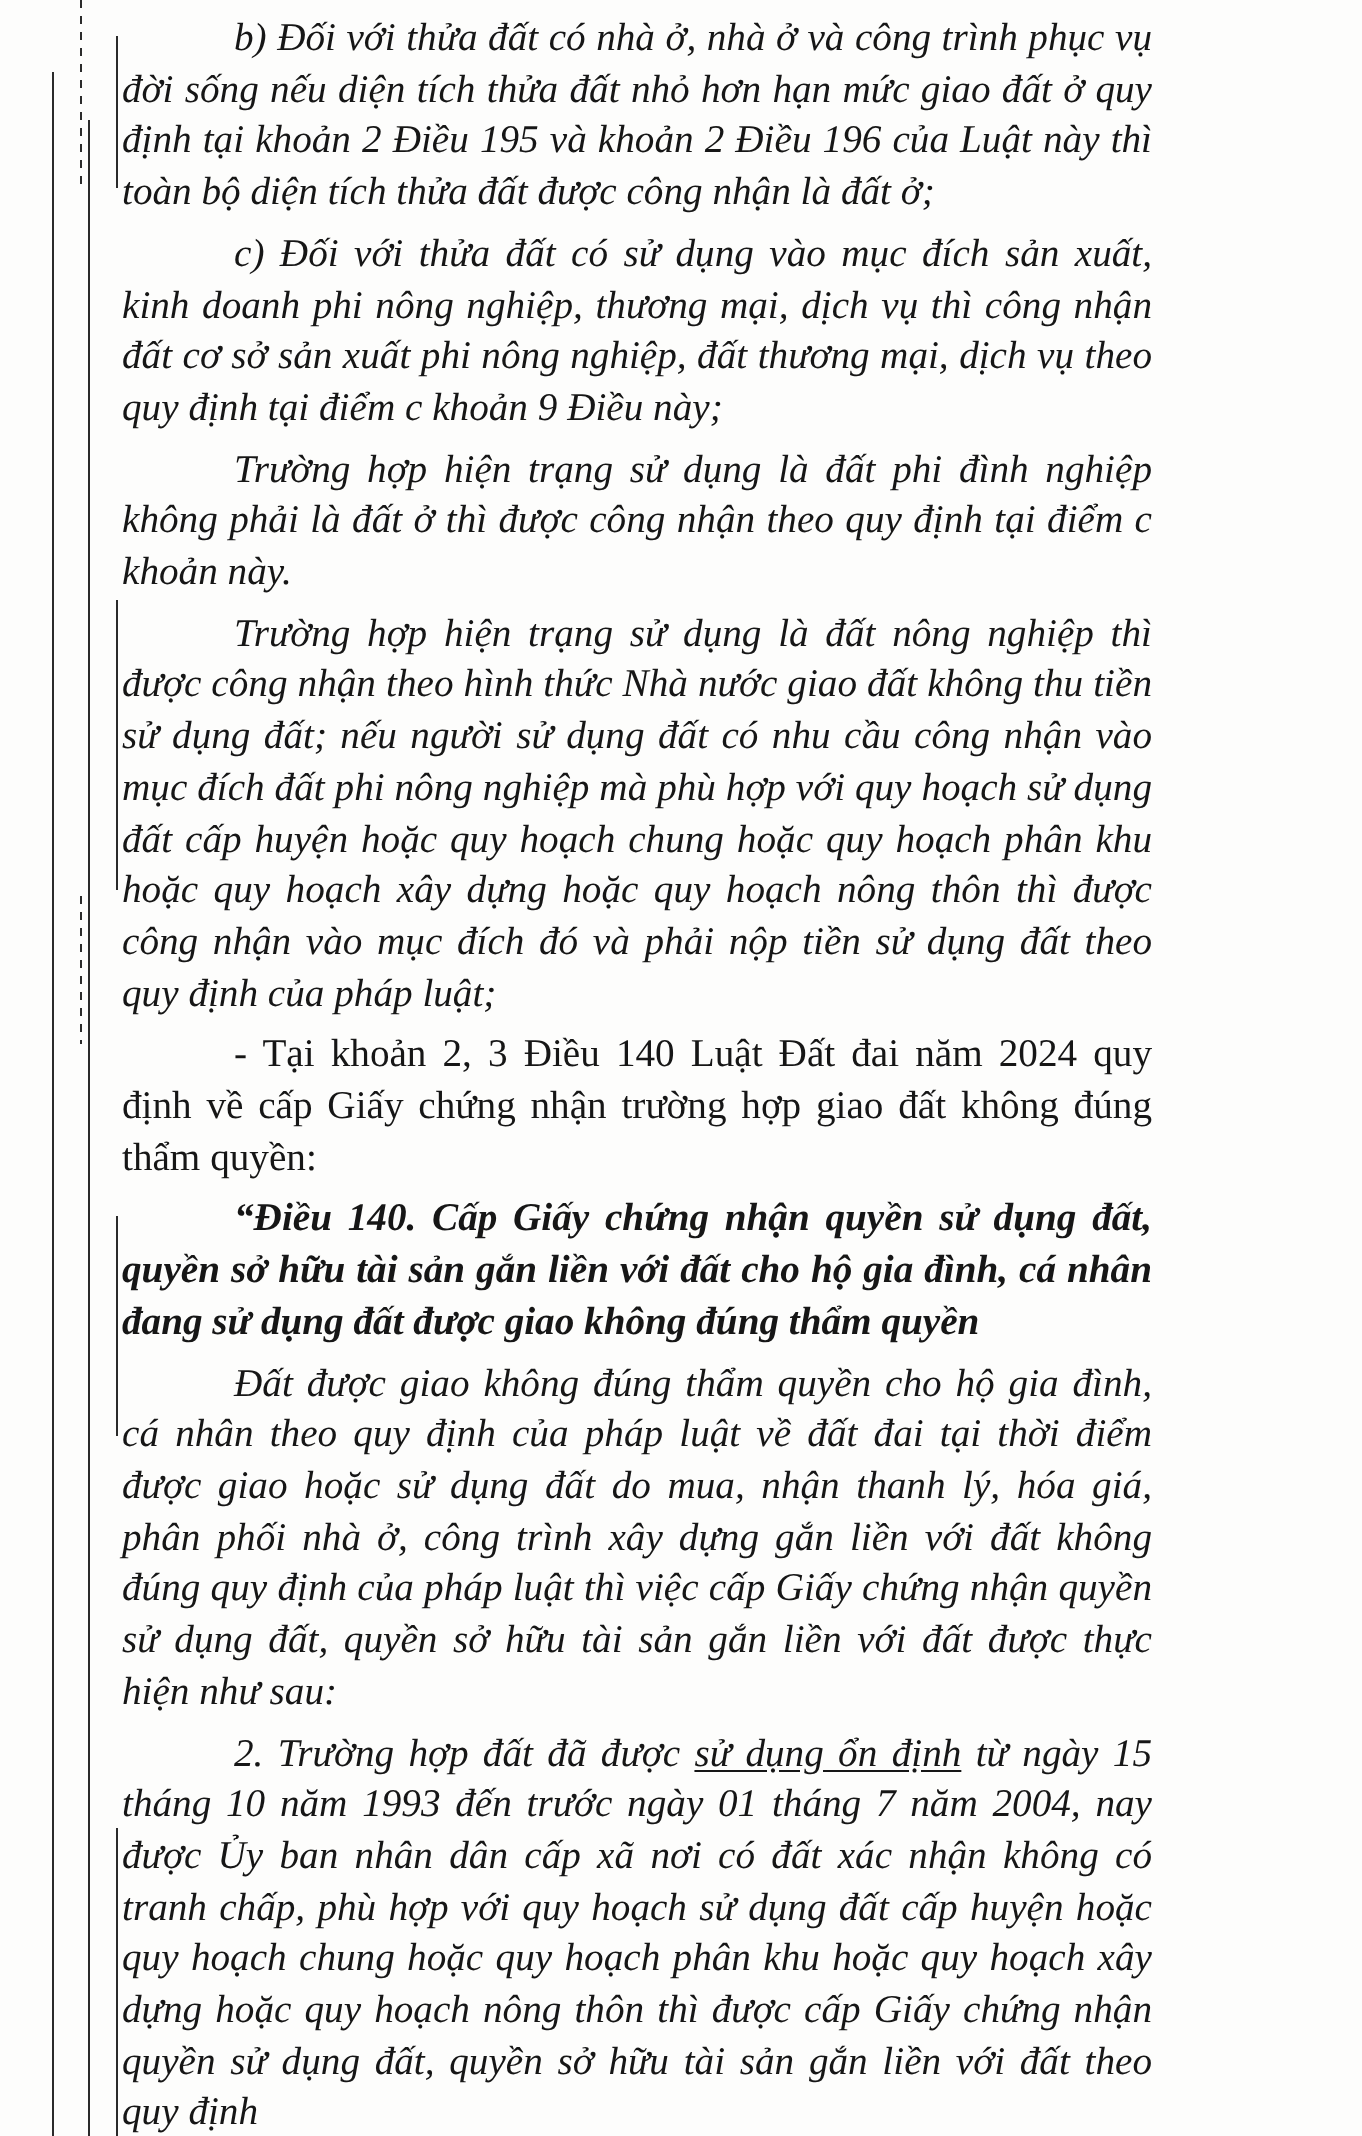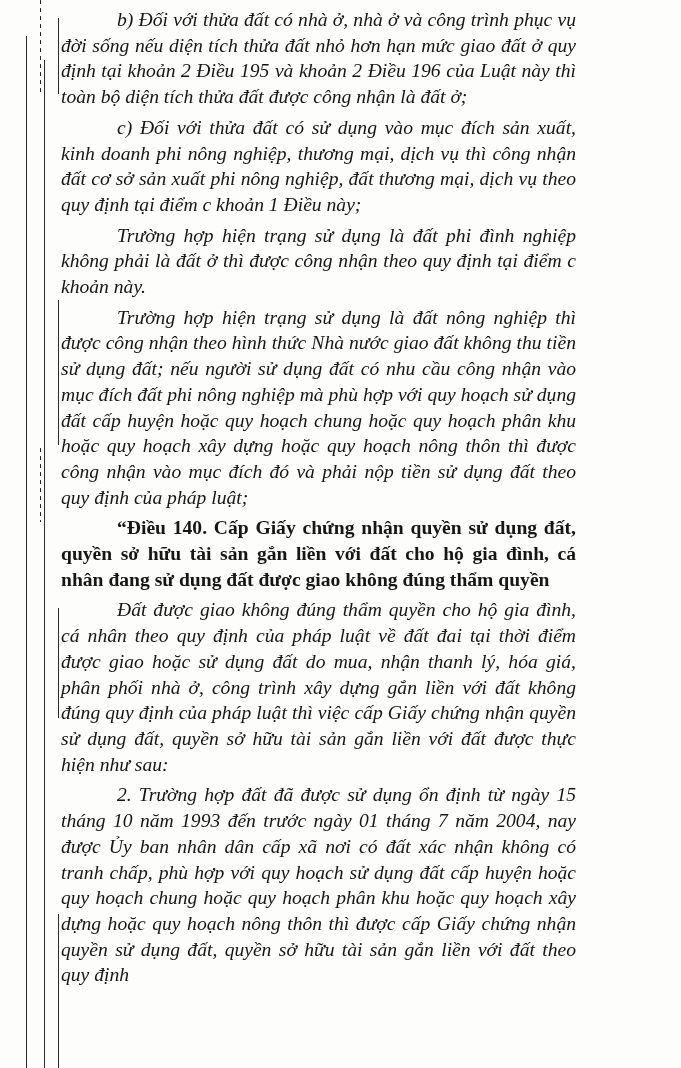--- a/index.html
+++ b/index.html
@@ -18,23 +18,23 @@
   }
   .para{
     margin:0;
     text-align:justify;
     text-indent:56px;
     font-size:19.6px;
     line-height:25.7px;
   }
   .para + .para{margin-top:5px;}
   .para.italic{font-style:italic;}
-  .para.bold-italic{font-weight:bold;}
+  .para.bold-italic{font-style:italic;font-weight:bold;}
   .para.regular{font-style:normal;}
-  .u{text-underline-offset:2px;}
+  .u{text-decoration:underline;text-underline-offset:2px;}
   .scan-line{
     position:absolute;
     width:1px;
     background:#2b2b2b;
   }
   .scan-line.dashed{
     background:repeating-linear-gradient(to bottom,#2b2b2b 0 4px,rgba(0,0,0,0) 4px 8px);
   }
 </style>
 </head>
@@ -45,20 +45,21 @@
 <div class="scan-line" style="left:44px;top:60px;height:1008px;"></div>
 <div class="scan-line dashed" style="left:40px;top:448px;height:74px;"></div>
 <div class="scan-line" style="left:58px;top:18px;height:76px;"></div>
 <div class="scan-line" style="left:58px;top:300px;height:145px;"></div>
 <div class="scan-line" style="left:58px;top:608px;height:110px;"></div>
 <div class="scan-line" style="left:58px;top:914px;height:154px;"></div>
 
 <div class="page">
   <div>
       <p class="para italic"><span>b) Đối với thửa đất có nhà ở, nhà ở và công trình phục vụ đời sống nếu diện tích thửa đất nhỏ hơn hạn mức giao đất ở quy định tại khoản 2 Điều 195 và khoản 2 Điều 196 của Luật này thì toàn bộ diện tích thửa đất được công nhận là đất ở;</span></p>
-      <p class="para italic"><span>c) Đối với thửa đất có sử dụng vào mục đích sản xuất, kinh doanh phi nông nghiệp, thương mại, dịch vụ thì công nhận đất cơ sở sản xuất phi nông nghiệp, đất thương mại, dịch vụ theo quy định tại điểm c khoản 1 Điều này;</span></p>
+      <p class="para italic"><span>c) Đối với thửa đất có sử dụng vào mục đích sản xuất, kinh doanh phi nông nghiệp, thương mại, dịch vụ thì công nhận đất cơ sở sản xuất phi nông nghiệp, đất thương mại, dịch vụ theo quy định tại điểm c khoản 9 Điều này;</span></p>
       <p class="para italic"><span>Trường hợp hiện trạng sử dụng là đất phi đình nghiệp không phải là đất ở thì được công nhận theo quy định tại điểm c khoản này.</span></p>
       <p class="para italic"><span>Trường hợp hiện trạng sử dụng là đất nông nghiệp thì được công nhận theo hình thức Nhà nước giao đất không thu tiền sử dụng đất; nếu người sử dụng đất có nhu cầu công nhận vào mục đích đất phi nông nghiệp mà phù hợp với quy hoạch sử dụng đất cấp huyện hoặc quy hoạch chung hoặc quy hoạch phân khu hoặc quy hoạch xây dựng hoặc quy hoạch nông thôn thì được công nhận vào mục đích đó và phải nộp tiền sử dụng đất theo quy định của pháp luật;</span></p>
+      <p class="para regular"><span>- Tại khoản 2, 3 Điều 140 Luật Đất đai năm 2024 quy định về cấp Giấy chứng nhận trường hợp giao đất không đúng thẩm quyền:</span></p>
       <p class="para bold-italic"><span>“Điều 140. Cấp Giấy chứng nhận quyền sử dụng đất, quyền sở hữu tài sản gắn liền với đất cho hộ gia đình, cá nhân đang sử dụng đất được giao không đúng thẩm quyền</span></p>
       <p class="para italic"><span>Đất được giao không đúng thẩm quyền cho hộ gia đình, cá nhân theo quy định của pháp luật về đất đai tại thời điểm được giao hoặc sử dụng đất do mua, nhận thanh lý, hóa giá, phân phối nhà ở, công trình xây dựng gắn liền với đất không đúng quy định của pháp luật thì việc cấp Giấy chứng nhận quyền sử dụng đất, quyền sở hữu tài sản gắn liền với đất được thực hiện như sau:</span></p>
       <p class="para italic"><span>2. Trường hợp đất đã được </span><span class="u">sử dụng ổn định</span><span> từ ngày 15 tháng 10 năm 1993 đến trước ngày 01 tháng 7 năm 2004, nay được Ủy ban nhân dân cấp xã nơi có đất xác nhận không có tranh chấp, phù hợp với quy hoạch sử dụng đất cấp huyện hoặc quy hoạch chung hoặc quy hoạch phân khu hoặc quy hoạch xây dựng hoặc quy hoạch nông thôn thì được cấp Giấy chứng nhận quyền sử dụng đất, quyền sở hữu tài sản gắn liền với đất theo quy định </span></p>
     </div>
 </div>
 
 </body></html>

